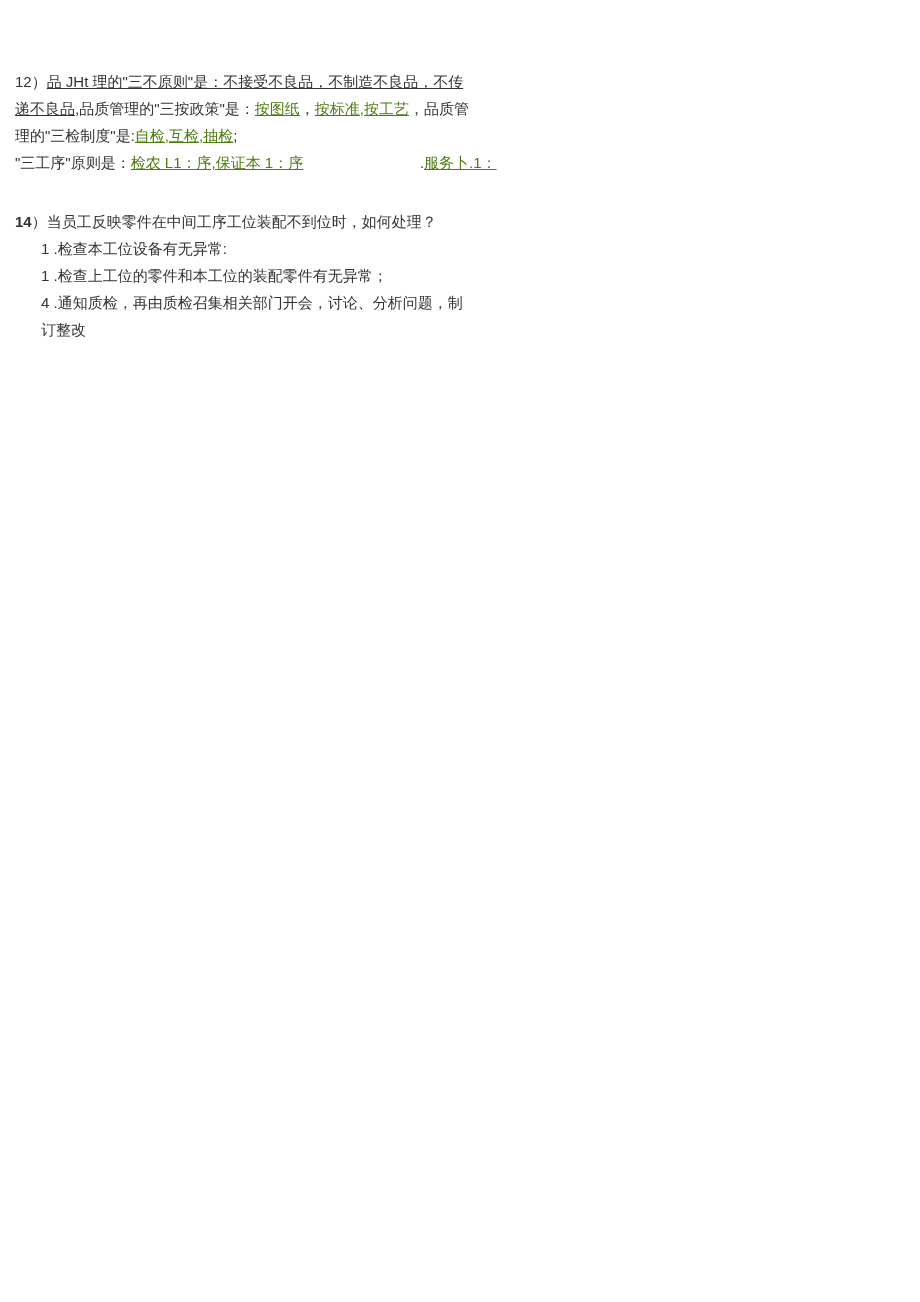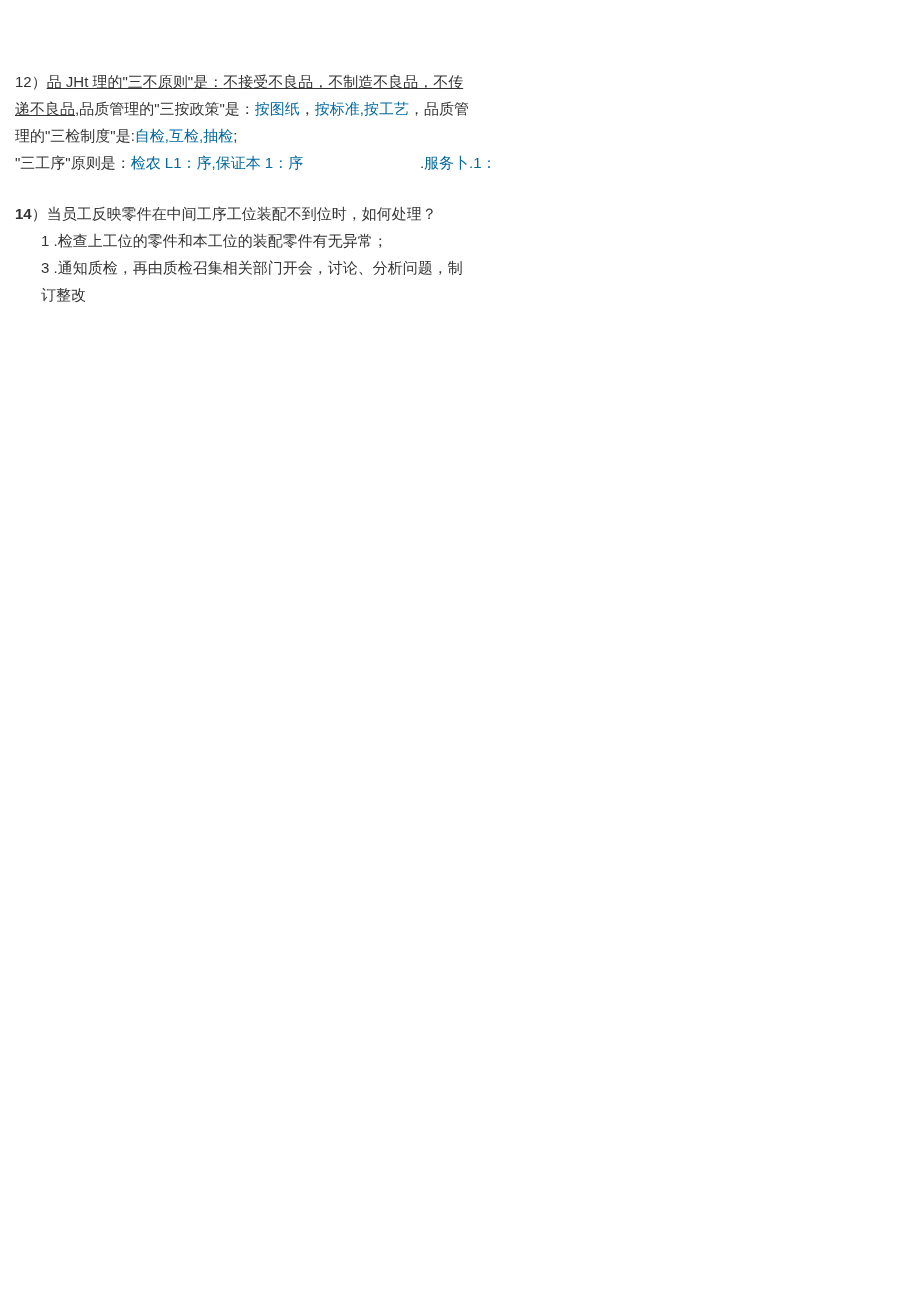--- a/index.html
+++ b/index.html
@@ -13,24 +13,25 @@
       padding: 68px 15px 20px 15px;
       font-size: 15px;
       line-height: 1.8;
       color: #333333;
     }
     .ul {
       text-decoration: underline;
       color: #333333;
     }
     .ul-red {
-      color: #0369a1;
+      color: #4d7c0f;
+      text-decoration: underline;
     }
     .q14 {
-      margin-top: 24px;
+      margin-top: 32px;
     }
     .bold {
       font-weight: 700;
     }
     .list-item {
       padding-left: 26px;
     }
     .filler {
       display: inline-block;
     }
@@ -44,17 +45,18 @@
     <span>12）</span><span class="ul">品 JHt 理的"三不原则"是：</span><span class="ul">不接受不良品，不制造不良品，不传递不良品</span><span>,品质管理的"三按政策"是：</span><span class="ul-red">按图纸</span><span>，</span><span class="ul-red">按标准,按工艺</span><span>，品质管理的"三检制度"是:</span><span class="ul-red">自检,互检,抽检</span><span>;</span>
   </div>
   <div>
     <span>"三工序"原则是：</span><span class="ul-red">检农 L1：序,保证本 1：序</span><span class="filler">&nbsp;&nbsp;&nbsp;&nbsp;&nbsp;&nbsp;&nbsp;&nbsp;&nbsp;&nbsp;&nbsp;&nbsp;&nbsp;&nbsp;&nbsp;&nbsp;&nbsp;&nbsp;&nbsp;&nbsp;&nbsp;&nbsp;&nbsp;&nbsp;&nbsp;&nbsp;&nbsp;&nbsp;</span><span>.</span><span class="ul-red">服务卜.1：</span>
   </div>
 
   <div class="q14" style="max-width:460px;">
     <div>
       <span class="bold">14</span><span>）当员工反映零件在中间工序工位装配不到位时，如何处理？</span>
     </div>
+    <div class="list-item">1   .检查本工位设备有无异常:</div>
     <div class="list-item">1   .检查上工位的零件和本工位的装配零件有无异常；</div>
-    <div class="list-item">3   .通知质检，再由质检召集相关部门开会，讨论、分析问题，制订整改</div>
+    <div class="list-item">4   .通知质检，再由质检召集相关部门开会，讨论、分析问题，制订整改</div>
   </div>
 
 </div>
 
 </body></html>

